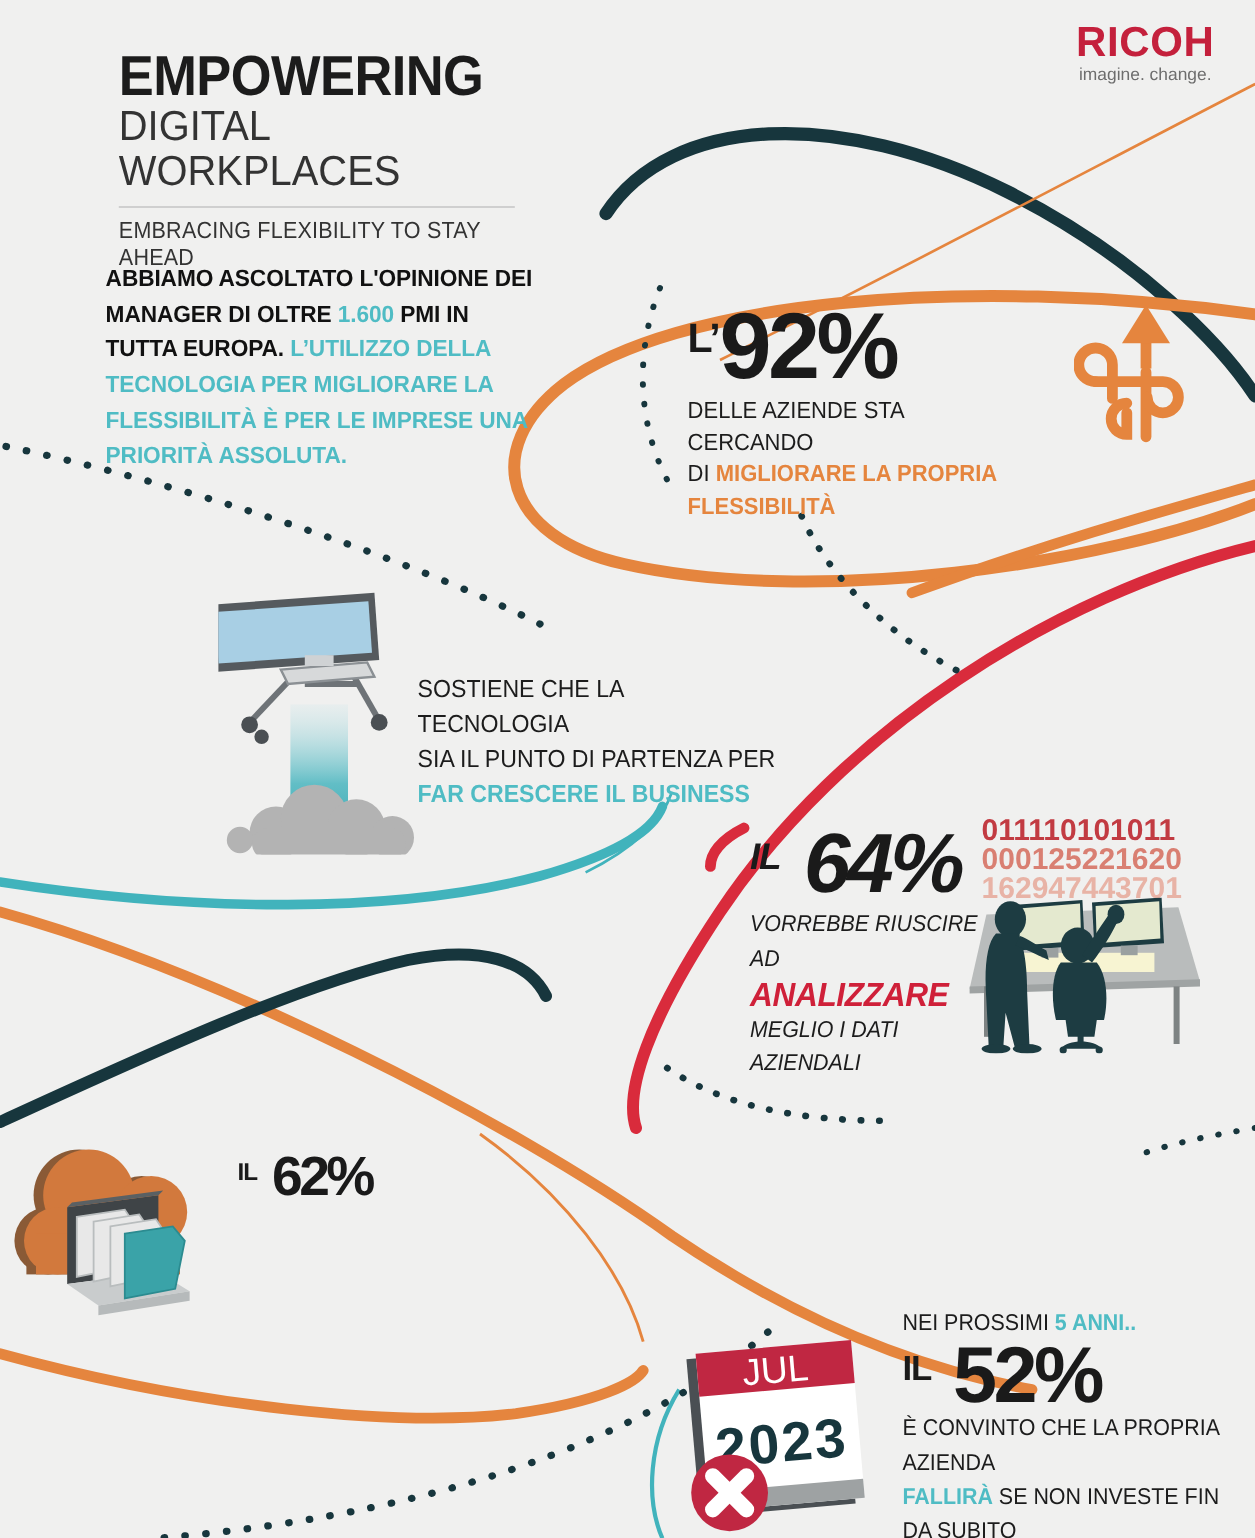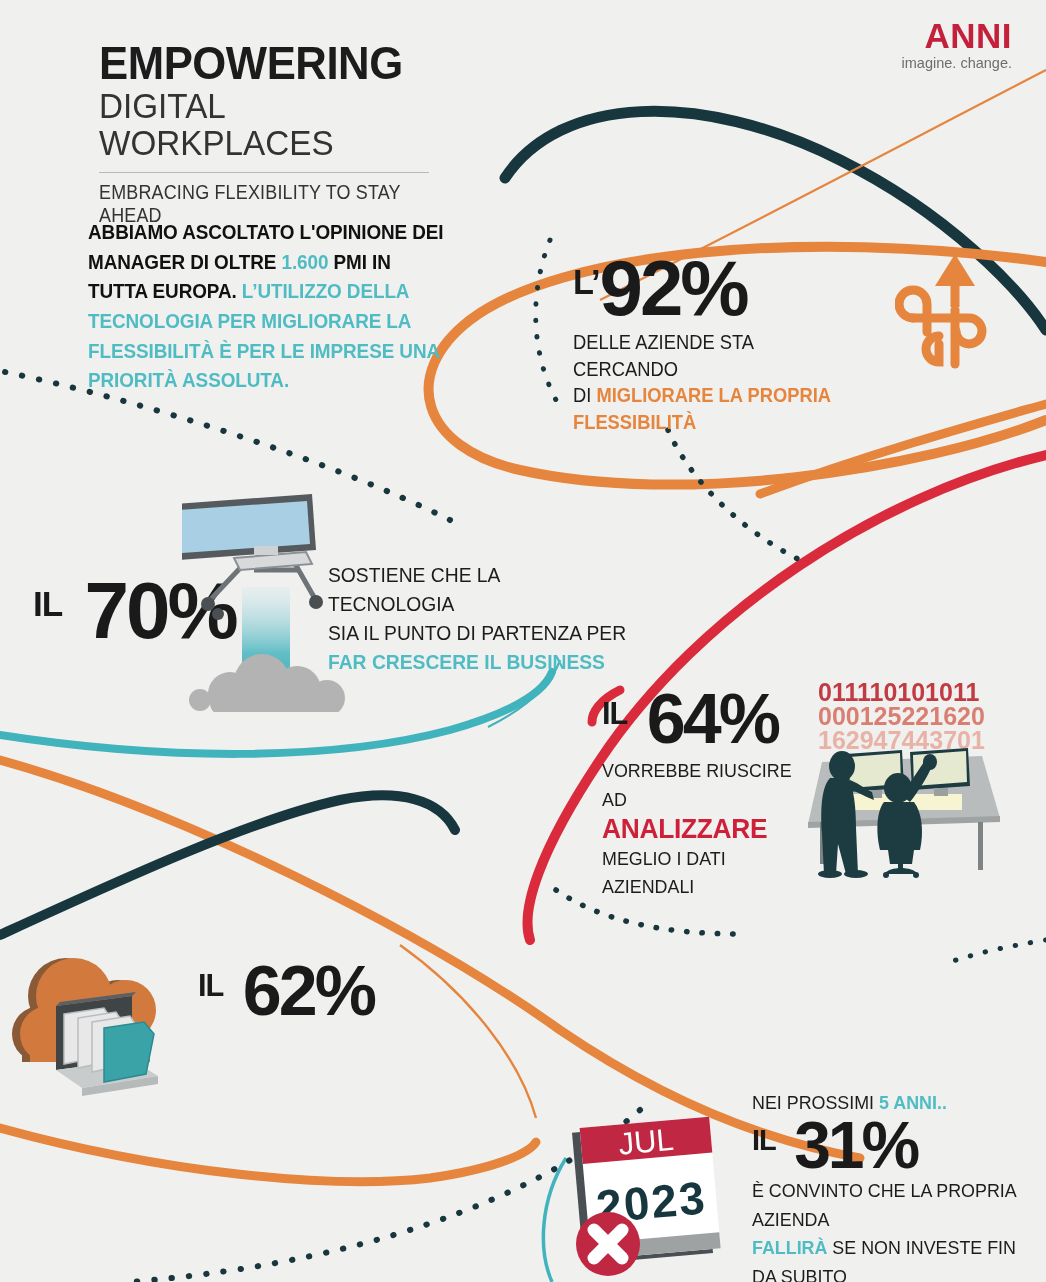--- a/index.html
+++ b/index.html
@@ -80,47 +80,47 @@
   #b86 { position:absolute; left:573px; top:253px; width:300px; }
   #b86 .statnum { font-size:78px; }
   #b86 .body { margin-top:6px; font-size:19.5px; line-height:1.36; }
 
   
   #flexicon { position:absolute; left:895px; top:252px; width:100px; height:120px; }
 
   
   #b70num { position:absolute; left:33px; top:575px; }
   #b70num .statnum { font-size:80px; }
-  #b70text { position:absolute; left:328px; top:560px; width:320px; }
+  #b70text { position:absolute; left:348px; top:560px; width:320px; }
   #b70text .body { font-size:20.5px; line-height:1.42; }
   #whiteboard { position:absolute; left:182px; top:492px; width:200px; height:220px; }
 
   
-  #b64 { position:absolute; left:602px; top:688px; width:230px; }
+  #b64 { position:absolute; left:625px; top:688px; width:230px;font-style:italic; }
   #b64 .statnum { font-size:70px; }
   #b64 .body { font-size:19px; line-height:1.5; margin-top:6px; }
   #b64 .bigred {
     font-family:"Liberation Sans Narrow","Liberation Sans",sans-serif;
     font-weight:bold; font-size:28px; color:#cf2039; line-height:1.1;
     letter-spacing:-0.3px;
   }
   #binary {
     position:absolute; left:818px; top:680px;
     font-family:"Liberation Sans Narrow","Liberation Sans",sans-serif;
     font-weight:bold; font-size:25px; line-height:0.96;
     letter-spacing:0px; white-space:nowrap;
   }
   #binary div:nth-child(1){ color:#c23b42; }
   #binary div:nth-child(2){ color:#d97f72; }
   #binary div:nth-child(3){ color:#e8b3a6; }
   #deskscene { position:absolute; left:802px; top:748px; width:206px; height:130px; }
 
   
   #b62num { position:absolute; left:198px; top:960px; }
-  #b62num .statnum { font-size:70px; }
+  #b62num .statnum { font-size:46px; }
   #b62text { position:absolute; left:200px; top:1038px; width:390px; }
   #b62text .body { font-size:19.5px; line-height:1.5; }
   #cloudfiles { position:absolute; left:8px; top:948px; width:185px; height:155px; }
 
   
   #b52 { position:absolute; left:752px; top:1092px; width:292px; }
   #b52 .lead {
     font-family:"Liberation Sans Narrow","Liberation Sans",sans-serif;
     font-size:19px; color:#1c1c1c; letter-spacing:0px;
     transform:scaleX(0.94); transform-origin:left top;
@@ -165,21 +165,21 @@
 
     <path d="M5,372 C140,400 330,460 450,520" fill="none" stroke="#17363d" stroke-width="6" stroke-linecap="round" stroke-dasharray="0.4 17"></path>
     <path d="M550,240 C530,290 530,350 556,400" fill="none" stroke="#17363d" stroke-width="5" stroke-linecap="round" stroke-dasharray="0.4 16"></path>
     <path d="M668,430 C690,480 740,530 800,560" fill="none" stroke="#17363d" stroke-width="5.5" stroke-linecap="round" stroke-dasharray="0.4 15"></path>
     <path d="M556,890 C600,920 660,934 740,934" fill="none" stroke="#17363d" stroke-width="5.5" stroke-linecap="round" stroke-dasharray="0.4 15"></path>
     <path d="M640,1110 C560,1180 400,1260 130,1282" fill="none" stroke="#17363d" stroke-width="6" stroke-linecap="round" stroke-dasharray="0.4 17"></path>
     <path d="M1046,940 C1010,946 980,952 950,962" fill="none" stroke="#17363d" stroke-width="5" stroke-linecap="round" stroke-dasharray="0.4 15"></path>
   </svg>
 
   <div id="logo">
-    <div class="word">ANNI</div>
+    <div class="word">RICOH</div>
     <div class="tag">imagine. change.</div>
   </div>
 
   <div id="headline">
     <div class="h1">EMPOWERING</div>
     <div class="h2">DIGITAL WORKPLACES</div>
     <div class="rule"></div>
     <div class="h3">EMBRACING FLEXIBILITY TO STAY AHEAD</div>
   </div>
 
@@ -202,26 +202,20 @@
     <g fill="none" stroke="#e5853e" stroke-width="9" stroke-linecap="round">
       <path d="M60,58 L60,112"></path>
       <path d="M18,66 A14,14 0 1 1 32,52 L32,80"></path>
       <path d="M18,66 L74,66 A13,13 0 1 1 61,79"></path>
       <path d="M44,84 A13,13 0 1 0 44,110 L44,92"></path>
     </g>
     <path d="M60,55 L60,14" stroke="#e5853e" stroke-width="9" fill="none"></path>
     <polygon points="60,2 80,34 40,34" fill="#e5853e"></polygon>
   </svg>
 
-  <div id="b70num">
-    <div class="statnum">
-      <span class="sm">IL</span>
-      <span class="big">70%</span>
-    </div>
-  </div>
   <div id="b70text">
     <div class="body">
       <span>SOSTIENE CHE LA TECNOLOGIA</span><br>
       <span>SIA IL PUNTO DI PARTENZA PER</span><br>
       <b class="teal">FAR CRESCERE IL BUSINESS</b>
     </div>
   </div>
 
   <svg id="whiteboard" viewBox="0 0 200 220">
     <defs>
@@ -345,21 +339,21 @@
     </g>
     <polygon points="74,140 150,128 150,136 74,148" fill="#b6babb"></polygon>
   </svg>
 
   <div id="b52">
     <div class="lead">
       <span>NEI PROSSIMI </span><b class="teal">5 ANNI..</b>
     </div>
     <div class="statnum">
       <span class="sm">IL</span>
-      <span class="big">31%</span>
+      <span class="big">52%</span>
     </div>
     <div class="body">
       <span>È CONVINTO CHE LA PROPRIA AZIENDA</span><br>
       <b class="teal">FALLIRÀ</b><span> SE NON INVESTE FIN DA SUBITO</span><br>
       
     </div>
   </div>
 
   <svg id="calendar" viewBox="0 0 180 172">
     <g transform="rotate(-5 90 86)">

